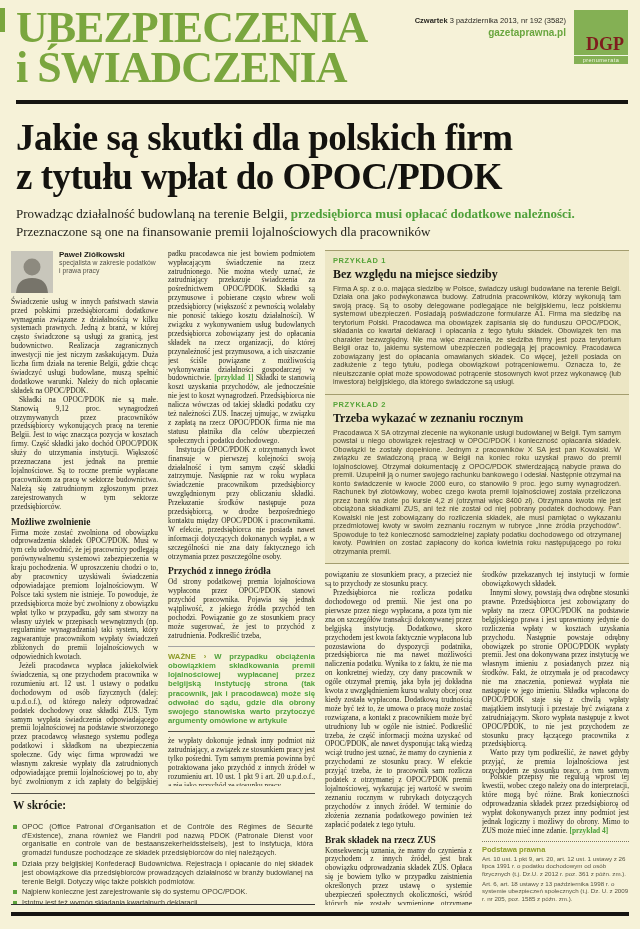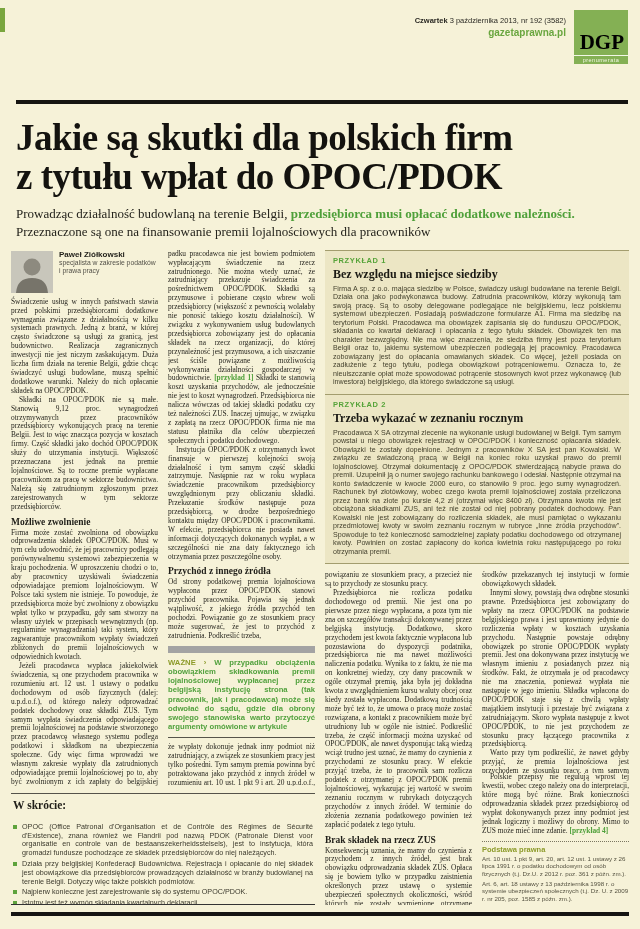--- a/index.html
+++ b/index.html
@@ -9,21 +9,21 @@
 
   
   .masthead{position:relative;padding:8px 12px 0 16px;height:88px;}
   .mast-title{color:#7aa63e;font-weight:700;font-size:44px;line-height:0.92;letter-spacing:-1px;}
   .mast-info{position:absolute;top:16px;right:74px;text-align:right;}
   .mast-date{font-family:"Liberation Sans",sans-serif;font-size:7.5px;color:#2a2923;}
   .mast-date b{font-weight:700;}
   .mast-site{font-family:"Liberation Sans",sans-serif;font-size:10px;font-weight:700;color:#6aa63f;margin-top:2px;}
   .logo{position:absolute;top:10px;right:12px;width:54px;height:54px;background:#84b054;
         display:flex;flex-direction:column;justify-content:flex-end;align-items:flex-end;}
-  .logo-text{color:#000000;font-weight:700;font-size:21px;line-height:1;padding:0 4px;margin-left:48px;}
+  .logo-text{color:#7f1d1d;font-weight:700;font-size:18px;line-height:1;padding:0 4px;margin-left:48px;}
   .logo-sub{color:#f2f7e6;font-family:"Liberation Sans",sans-serif;font-size:5.5px;letter-spacing:.5px;
             align-self:stretch;text-align:center;border-top:1px solid #f2f7e6;margin-top:2px;padding:1px 0;}
   .mast-rule{height:4px;background:#161511;margin:4px 12px 0 16px;}
 
   
   .headline{padding:14px 14px 0 16px;font-size:37px;font-weight:700;line-height:1.06;letter-spacing:-0.5px;color:#14130f;}
   .lead{padding:9px 24px 6px 16px;font-size:13px;line-height:1.32;color:#24231c;}
   .lead .hl{color:#4fa03a;font-weight:700;}
 
   
@@ -36,21 +36,21 @@
   .subhead{font-size:9.5px;font-weight:700;margin:5px 0 2px;}
 
   
   .author{overflow:hidden;margin-bottom:3px;}
   .author-photo{float:left;width:42px;height:42px;margin:1px 6px 2px 0;background:linear-gradient(#d9d7cd,#b9b7ad);}
   .author-photo svg{display:block;}
   .author-name{font-family:"Liberation Sans",sans-serif;font-size:8px;font-weight:700;}
   .author-role{font-family:"Liberation Sans",sans-serif;font-size:6.8px;color:#55534a;line-height:1.25;}
 
   
-  .wazne{border-top:7px solid #a3a3a3;border-bottom:1px solid #56544a;margin:5px 0;padding:5px 0 6px;
+  .wazne{border-top:1px solid #a3a3a3;border-bottom:1px solid #56544a;margin:5px 0;padding:5px 0 6px;
          font-family:"Liberation Sans",sans-serif;font-size:7.7px;font-weight:700;line-height:9.2px;
          color:#51a13d;text-align:justify;}
   .wazne-label{color:#8d9b2a;}
 
   
   .examples{background:#ece6c4;border-bottom:1px solid #a39d6e;}
   .example{border-top:1px solid #a39d6e;padding:5px 8px 7px;}
   .ex-label{font-family:"Liberation Sans",sans-serif;font-size:7.5px;font-weight:700;letter-spacing:.6px;color:#56a339;}
   .ex-title{font-size:12px;font-weight:700;margin:2px 0 3px;color:#1b1a14;}
   .ex-body{font-family:"Liberation Sans",sans-serif;font-size:7.1px;line-height:8.5px;color:#45422e;text-align:justify;}
@@ -74,20 +74,24 @@
   .bottom-rule{position:absolute;left:11px;right:11px;top:912px;height:4px;background:#151412;}
   .marker{color:#4fa03a;font-weight:700;}
 </style>
 </head>
 <body>
 
 <div class="page">
   <div class="edge-strip"></div>
 
   <div class="masthead">
+    <div class="mast-title">
+      <div>UBEZPIECZENIA</div>
+      <div>i ŚWIADCZENIA</div>
+    </div>
     <div class="mast-info">
       <div class="mast-date"><b>Czwartek</b><span> 3 października 2013, nr 192 (3582)</span></div>
       <div class="mast-site">gazetaprawna.pl</div>
     </div>
     <div class="logo">
       <div class="logo-text">DGP</div>
       <div class="logo-sub">prenumerata</div>
     </div>
   </div>
   <div class="mast-rule"></div>

